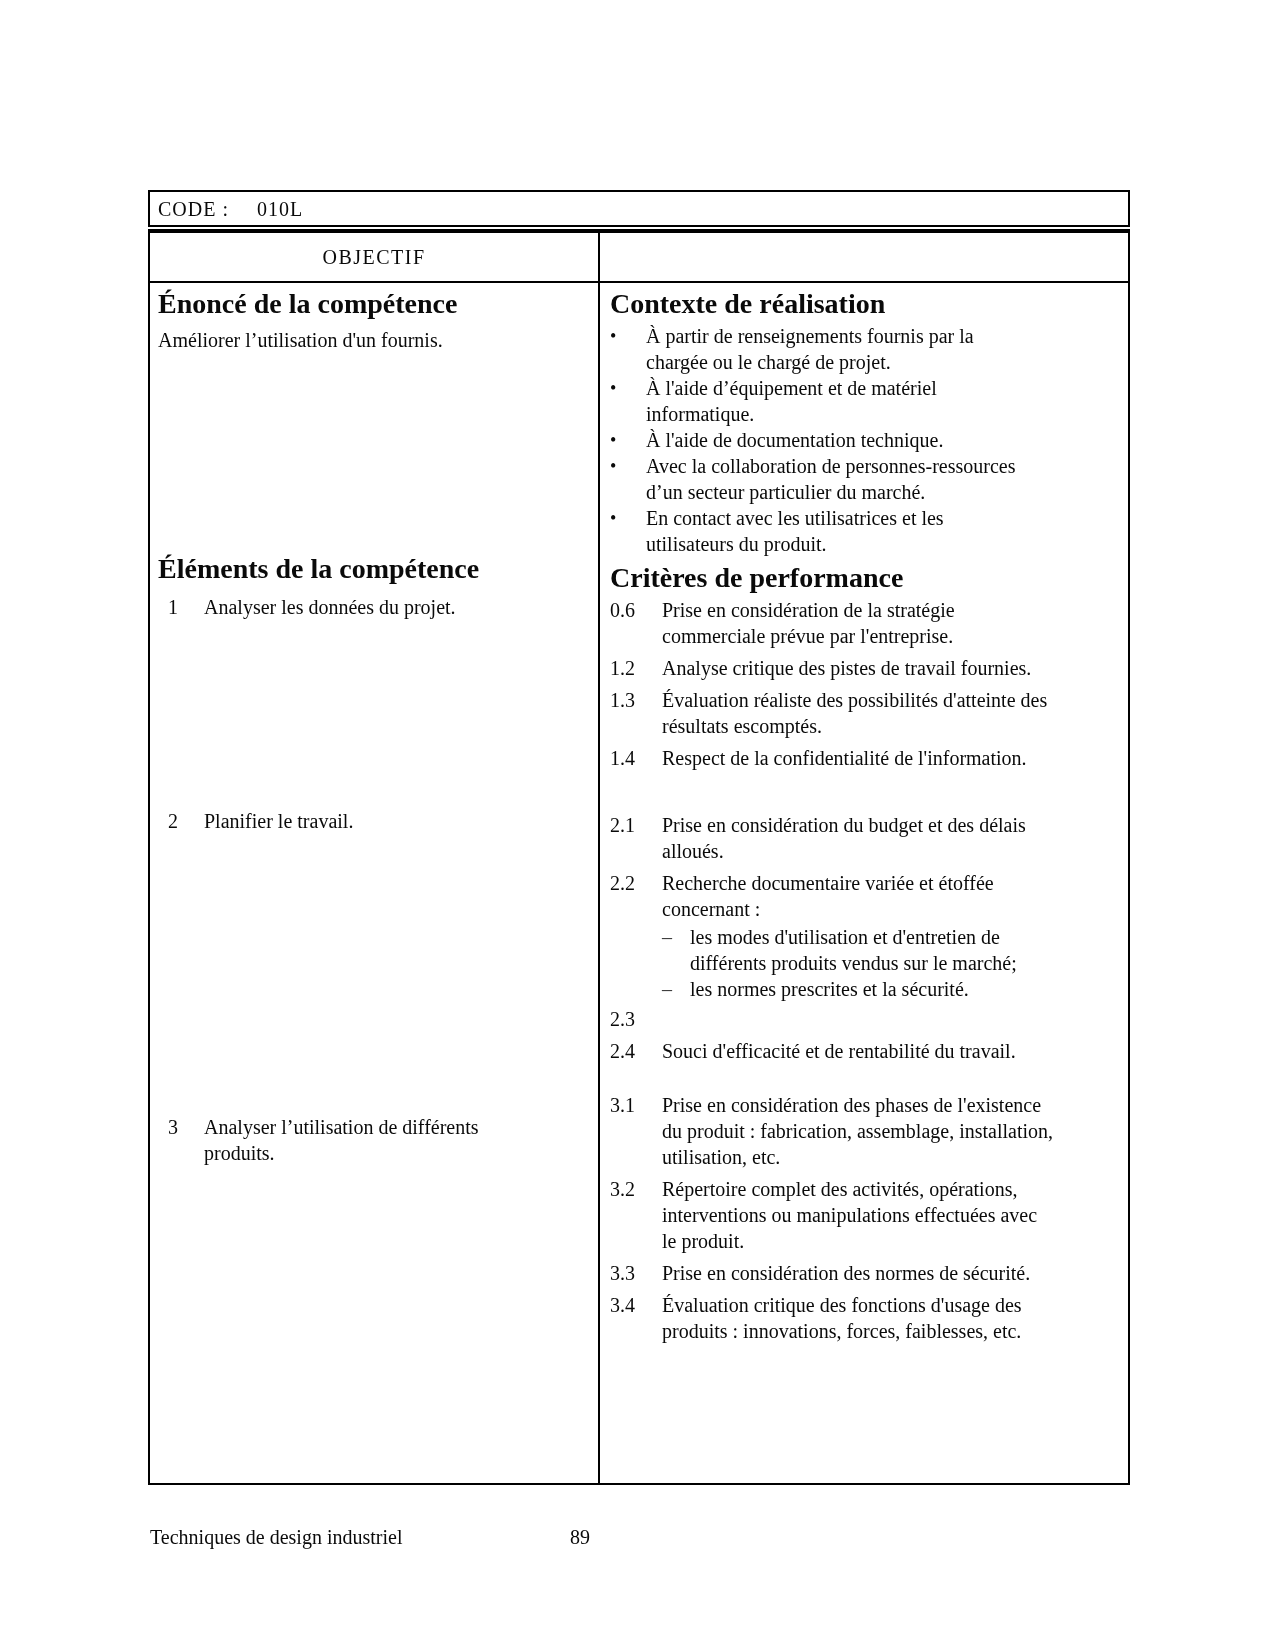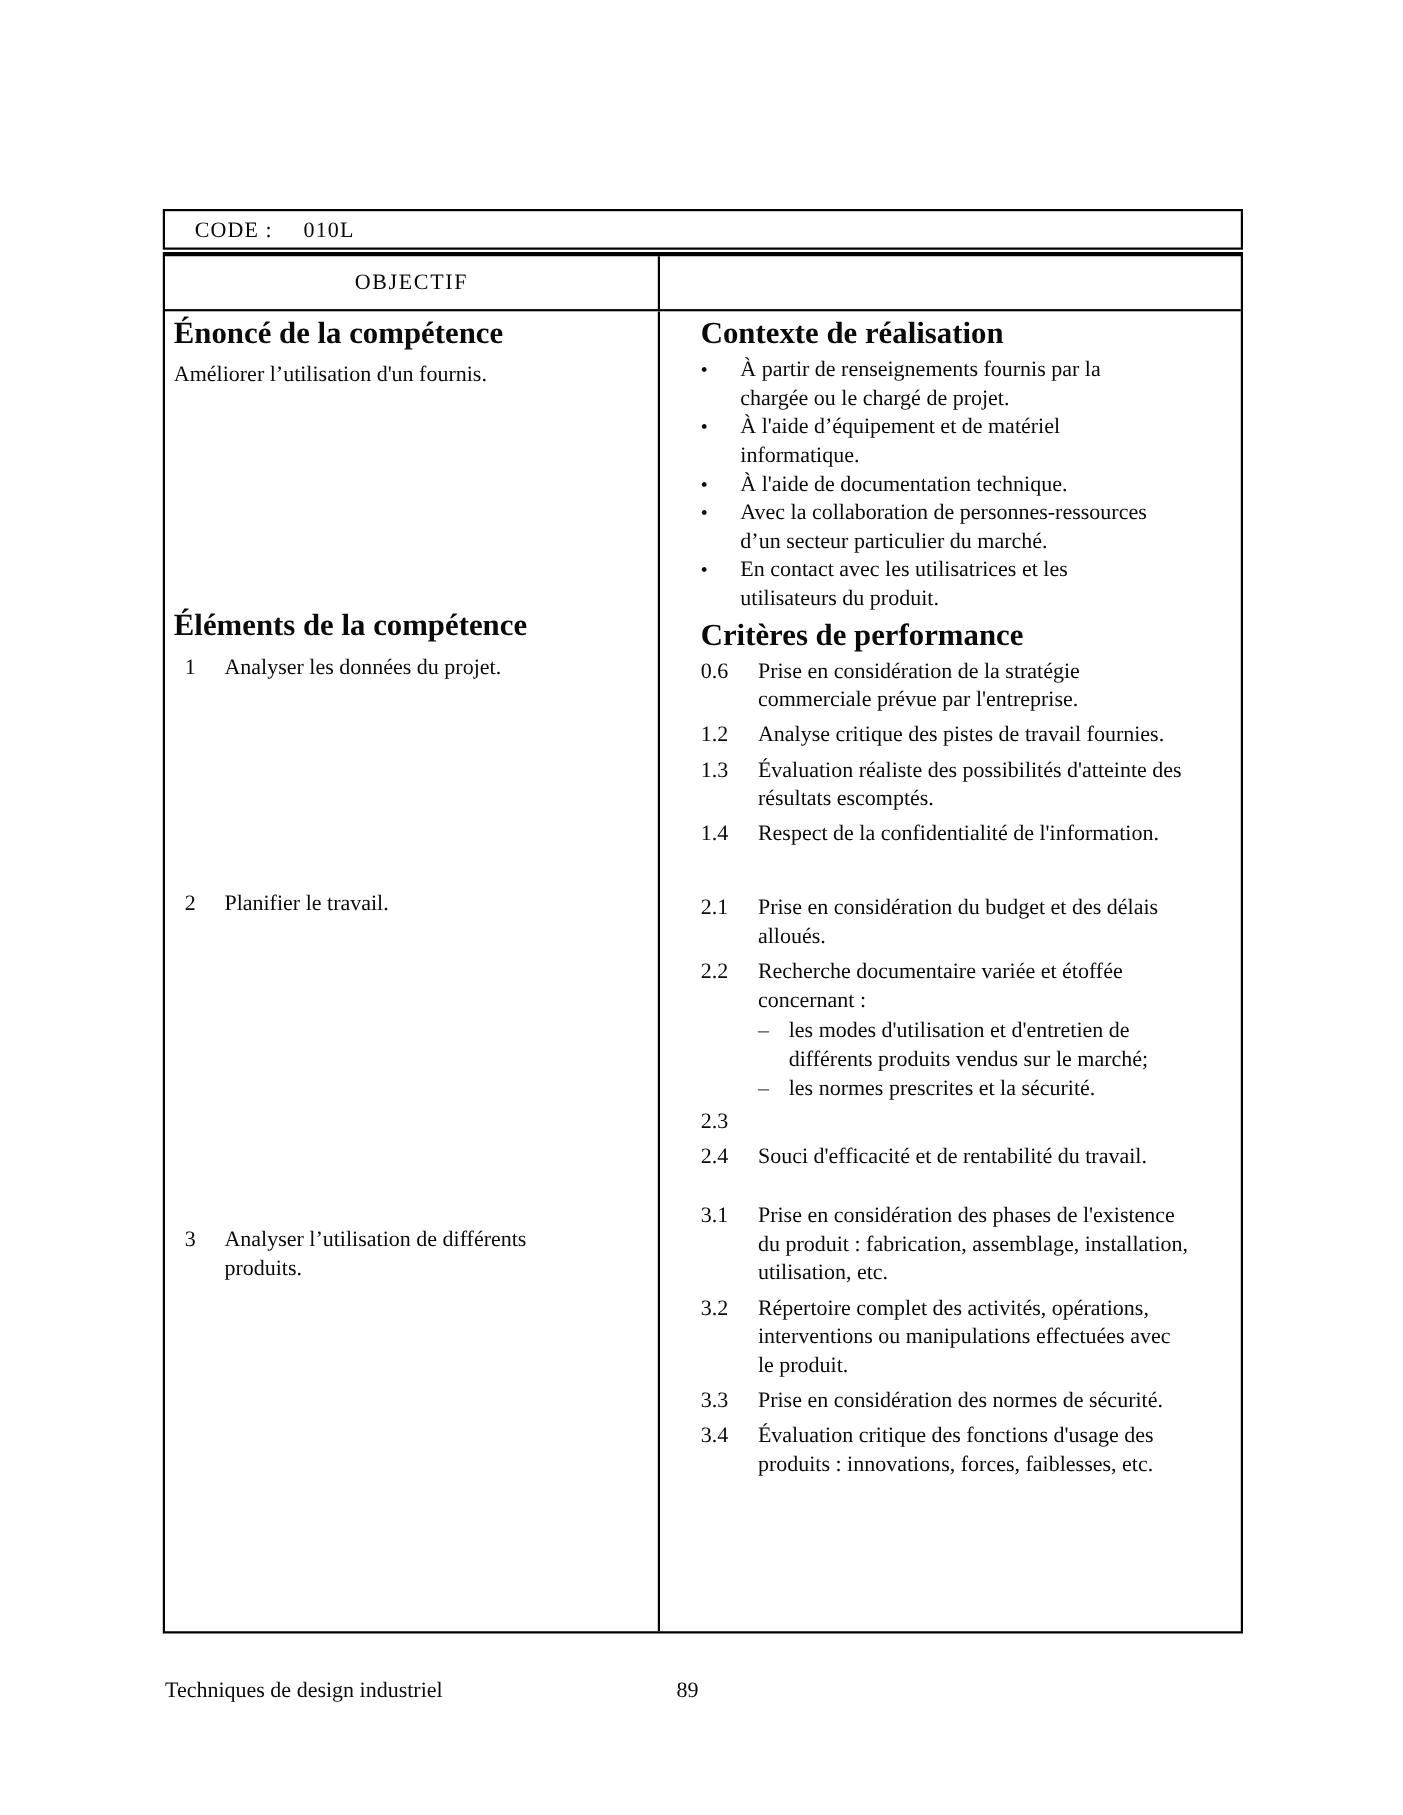--- a/index.html
+++ b/index.html
@@ -8,38 +8,38 @@
     width:1275px; height:1650px; position:relative;
     font-family:"Liberation Serif","DejaVu Serif",serif;
     color:#0a0a0a; font-size:20px; line-height:26px;
   }
   .page { position:absolute; inset:0; }
 
   
   .code-box {
     position:absolute; left:148px; top:190px; width:982px; height:37px;
     border:2px solid #000; display:flex; align-items:center;
-    padding-left:27px; letter-spacing:1px;
+    padding-left:8px; letter-spacing:1px;
   }
   .code-box .code-value { margin-left:28px; }
 
   
   .main-table {
     position:absolute; left:148px; top:229px; width:982px; height:1256px;
     border:2px solid #000; border-top:4px solid #000;
     display:flex; flex-direction:column;
   }
   .header-row { display:flex; height:50px; border-bottom:2px solid #000; flex-shrink:0; }
   .header-cell { display:flex; align-items:center; justify-content:center; letter-spacing:1.5px; }
   .header-cell.left { width:450px; border-right:2px solid #000; }
   .header-cell.right { flex:1; }
 
   .body-row { flex:1; display:flex; overflow:hidden; }
   .body-left { width:450px; border-right:2px solid #000; padding:8px 8px 0 8px; }
-  .body-right { flex:1; padding:8px 6px 0 20px;margin-left:17px; }
+  .body-right { flex:1; padding:8px 6px 0 10px; }
 
   .sec-heading { font-weight:bold; font-size:28px; }
 
   
   .enonce-text { margin-top:10px; white-space:pre-line; }
   .elements-heading { margin-top:203px; }
   .element { display:flex; margin-left:10px; }
   .element .num { width:36px; flex-shrink:0; }
   .element .txt { white-space:pre-line; }
   .element-1 { margin-top:12px; }
@@ -57,21 +57,21 @@
   .crit .txt { white-space:pre-line; }
   .crit.group-start-2 { margin-top:41px; }
   .crit.group-start-3 { margin-top:28px; }
   .subs { margin-top:2px; }
   .sub { display:flex; margin-left:52px; }
   .sub::before { content:"\2013"; width:28px; flex-shrink:0; color:#333; }
   .sub .txt { white-space:pre-line; }
 
   
   .footer-left { position:absolute; left:150px; top:1524px; }
-  .footer-page { position:absolute; left:615px; top:1524px; }
+  .footer-page { position:absolute; left:570px; top:1524px; }
 </style>
 </head>
 <body>
 
 <div class="page">
 
   <div class="code-box">
     <span>CODE :</span>
     <span class="code-value">010L</span>
   </div>

